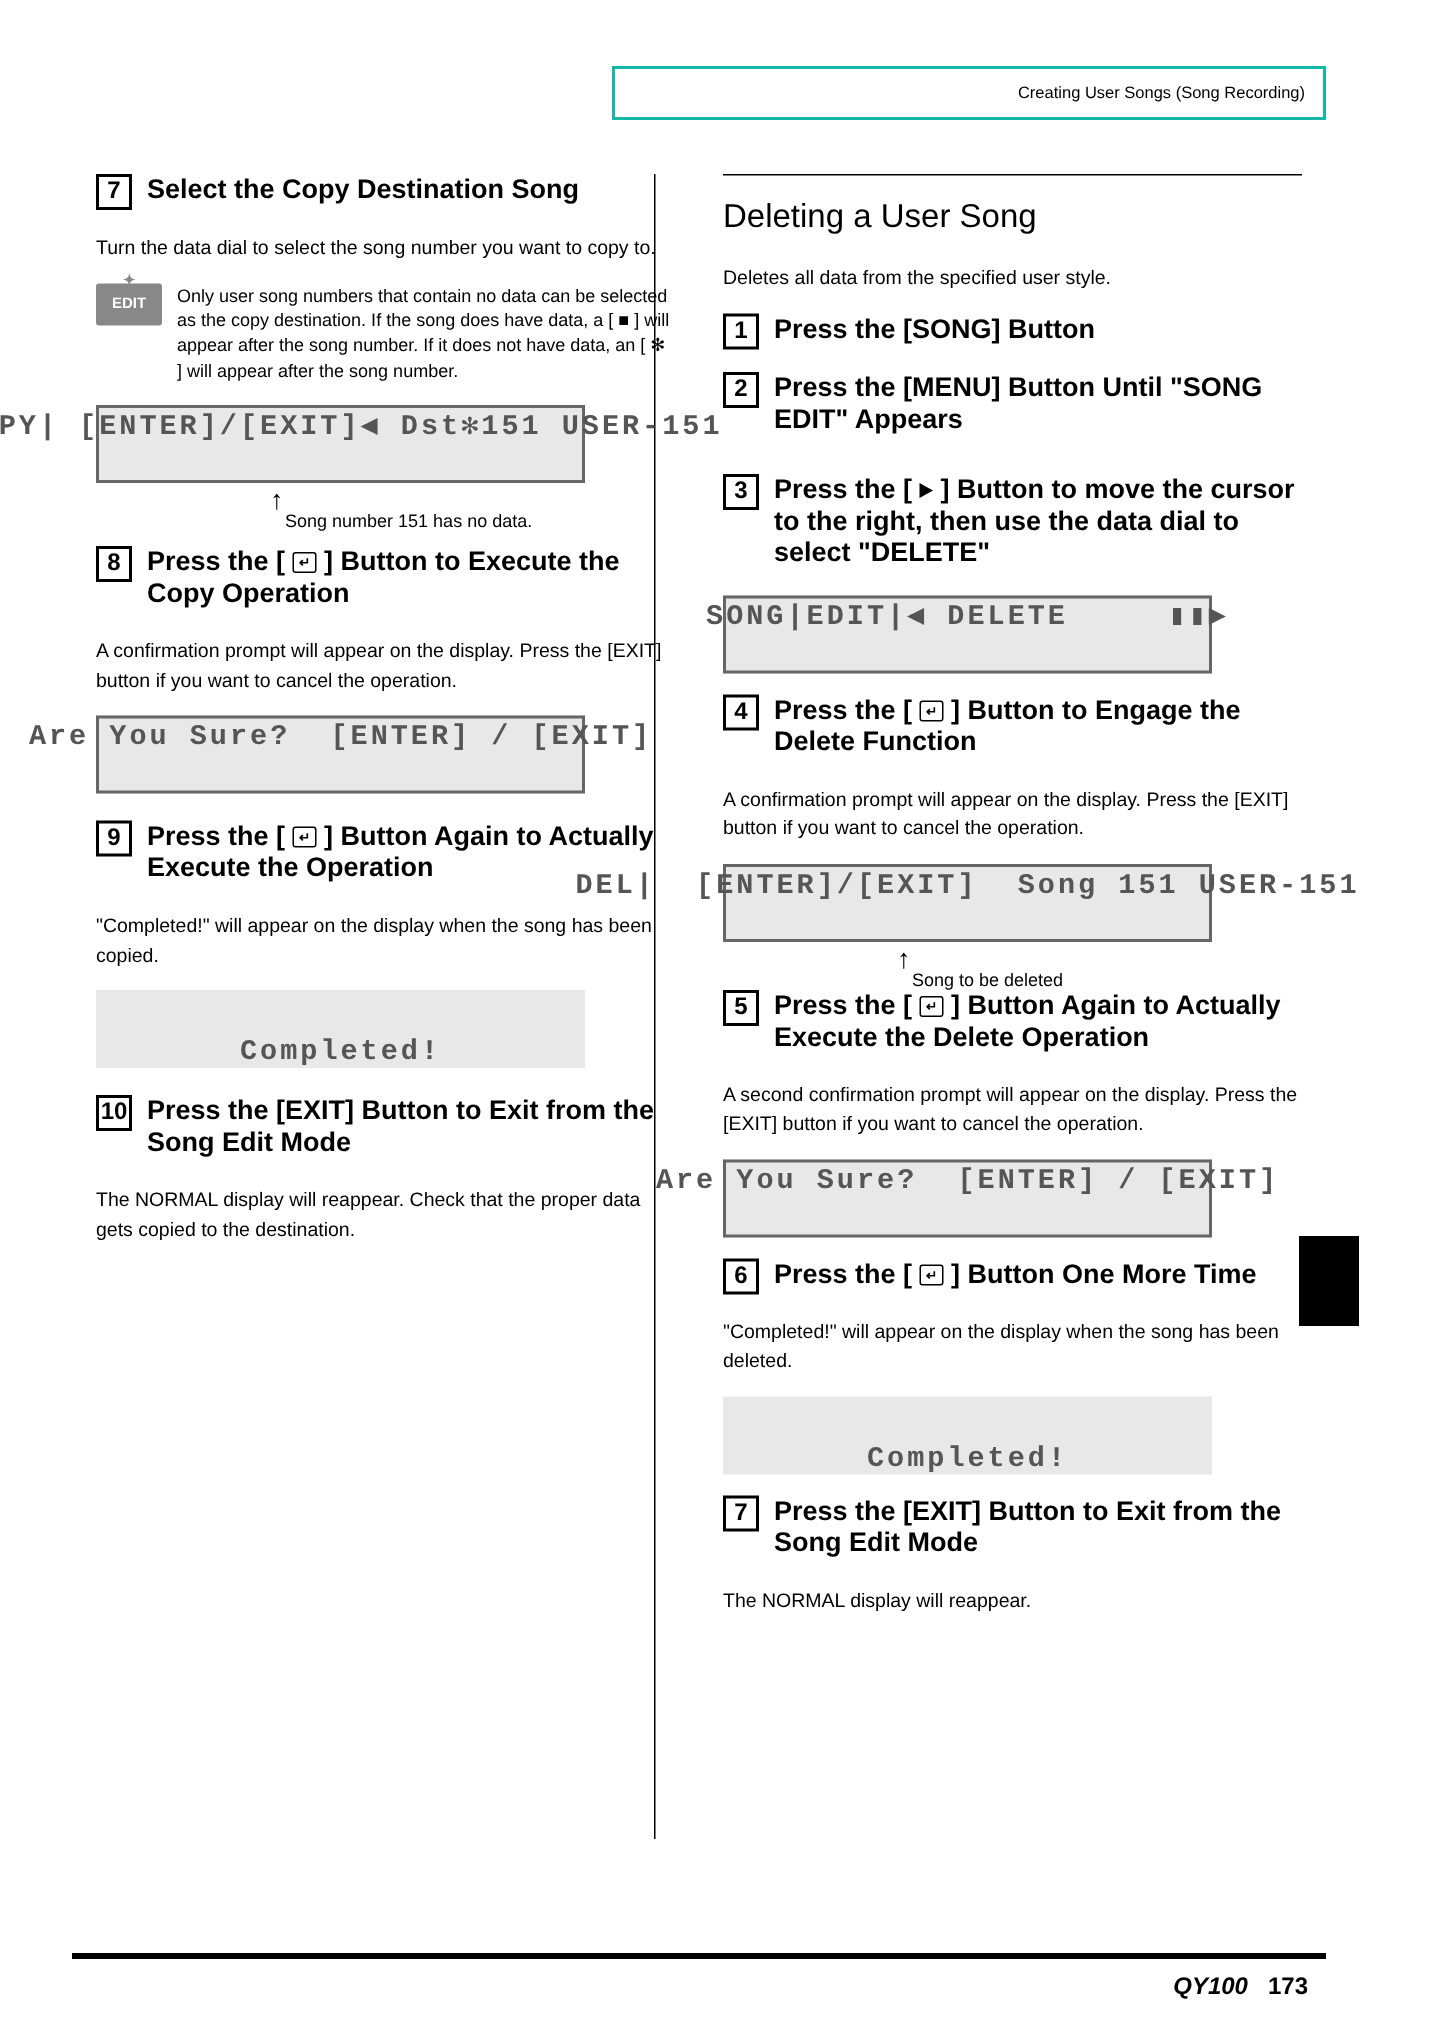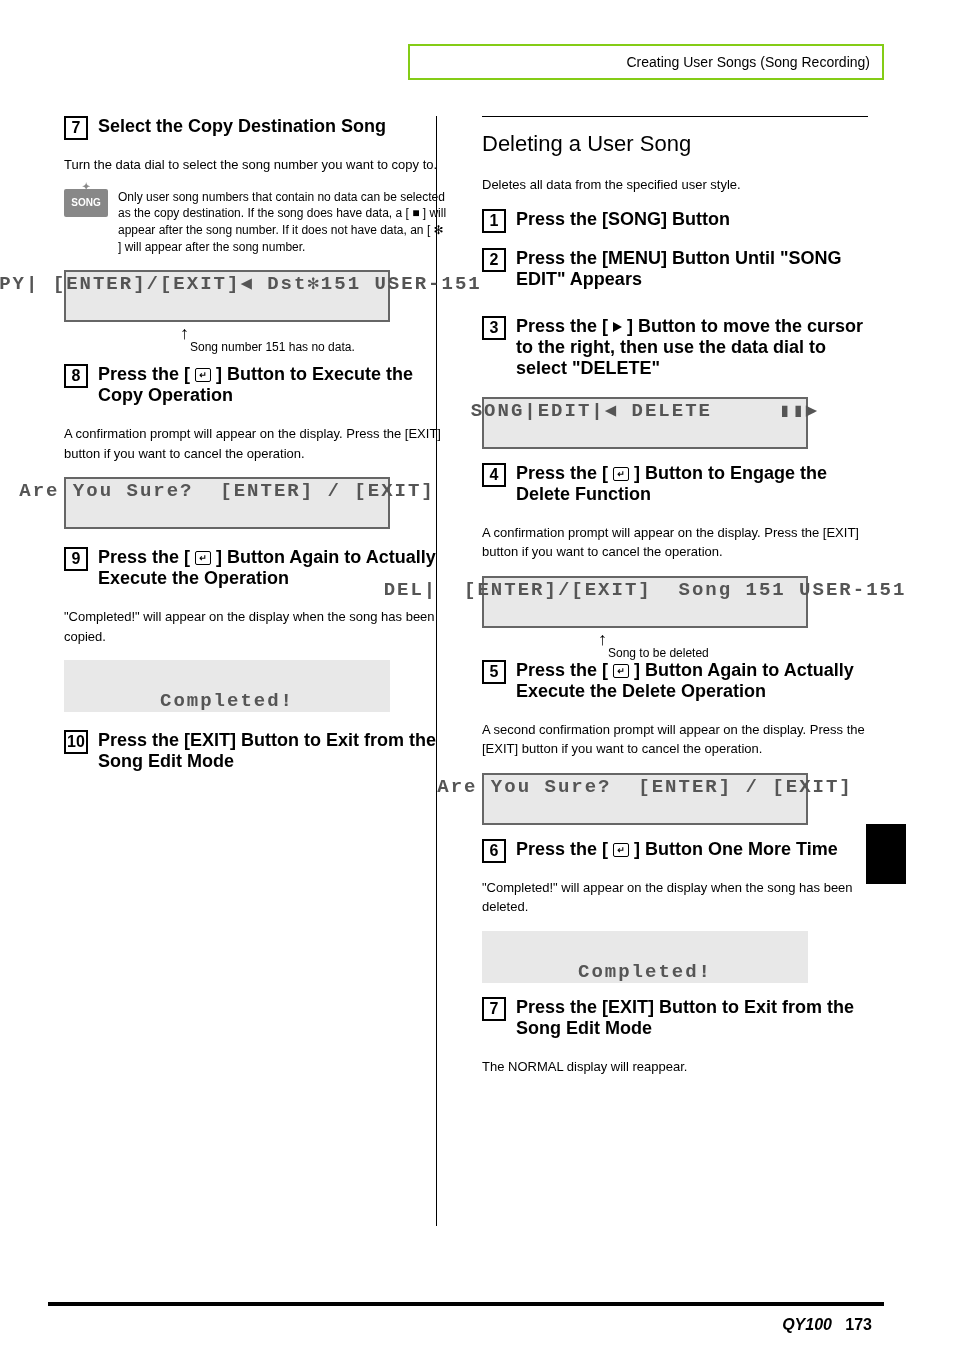--- a/index.html
+++ b/index.html
@@ -10,26 +10,26 @@
     font-family: Arial, Helvetica, sans-serif;
     position: relative;
     color: #000;
   }
   .header-box {
     position: absolute;
     top: 44px;
     left: 408px;
     width: 476px;
     height: 36px;
-    border: 2px solid #84cc16;
+    border: 2px solid #14b8a6;
     display: flex;
     align-items: center;
     justify-content: flex-end;
     padding-right: 12px;
-    font-size: 14px;
+    font-size: 11px;
   }
   .content {
     position: absolute;
     top: 116px;
     left: 48px;
     width: 836px;
     display: flex;
     gap: 0;
   }
   .col {
@@ -185,21 +185,21 @@
 
   <div class="col col-left">
 
     <div class="step-row">
       <div class="step-num">7</div>
       <div class="step-text step-title">Select the Copy Destination Song</div>
     </div>
     <div class="body-text">Turn the data dial to select the song number you want to copy to.</div>
 
     <div class="hint-row">
-      <div class="hint-icon">SONG</div>
+      <div class="hint-icon">EDIT</div>
       <div class="hint-text">Only user song numbers that contain no data can be selected as the copy destination. If the song does have data, a [ ■ ] will appear after the song number. If it does not have data, an [ ✻ ] will appear after the song number.</div>
     </div>
 
     <div class="lcd">
       <div class="lcd-line">COPY| [ENTER]/[EXIT]</div>
       <div class="lcd-line">◀ Dst✻151 USER-151</div>
     </div>
     <div class="anno-with-arrow">
       <span class="arrow-col">↑</span>
       <span class="arrow-label">Song number 151 has no data.</span>
@@ -229,20 +229,21 @@
     <div class="lcd-noborder">
       <span>Completed!</span>
     </div>
 
     <div style="height:14px"></div>
 
     <div class="step-row">
       <div class="step-num">10</div>
       <div class="step-text step-title">Press the [EXIT] Button to Exit from the Song Edit Mode</div>
     </div>
+    <div class="body-text">The NORMAL display will reappear. Check that the proper data gets copied to the destination.</div>
   </div>
 
   <div class="col">
     <div class="hr"></div>
     <div class="section-heading">Deleting a User Song</div>
     <div class="body-text">Deletes all data from the specified user style.</div>
 
     <div class="step-row">
       <div class="step-num">1</div>
       <div class="step-text step-title">Press the [SONG] Button</div>

